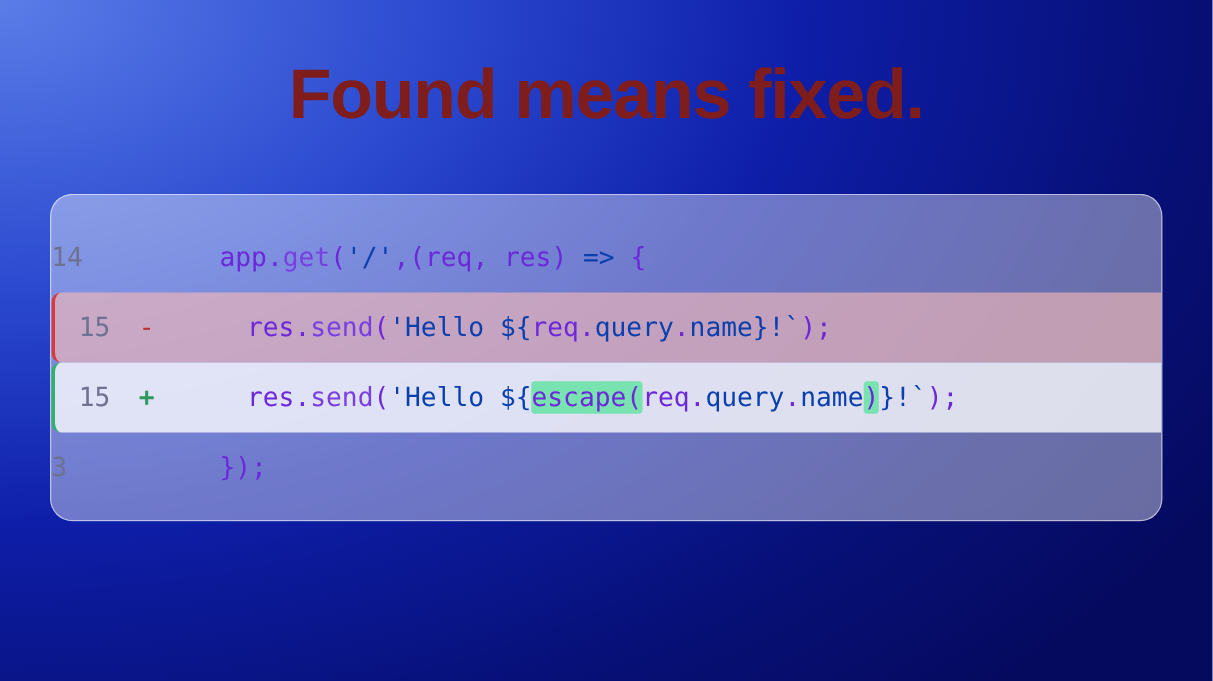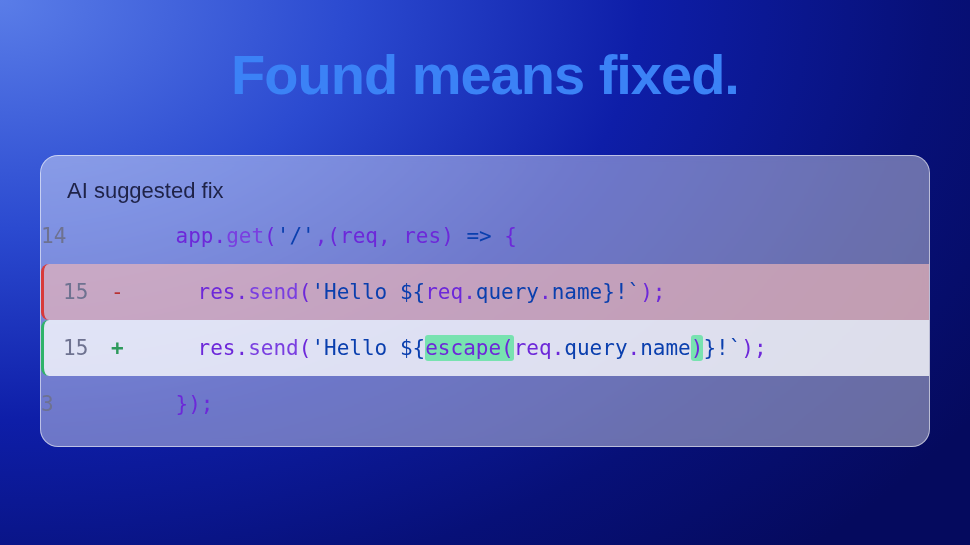--- a/index.html
+++ b/index.html
@@ -8,21 +8,21 @@
     font-family: -apple-system, BlinkMacSystemFont, "Segoe UI", Helvetica, Arial, sans-serif;
     background: radial-gradient(ellipse 120% 140% at 0% 0%, #5a7de8 0%, #2b4ad0 30%, #0e1ea8 55%, #071078 80%, #050a5e 100%);
     position: relative;
   }
   .headline {
     position: absolute;
     top: 42px;
     left: 0;
     width: 100%;
     text-align: center;
-    color: #3b82f6;
+    color: #7f1d1d;
     font-size: 56px;
     font-weight: 600;
     letter-spacing: -1px;
   }
   .card {
     position: absolute;
     left: 40px;
     right: 40px;
     top: 155px;
     background: rgba(255,255,255,0.40);
@@ -82,21 +82,20 @@
     border-radius: 3px;
     padding: 1px 0;
   }
 </style>
 </head>
 <body>
 
 <div class="headline">Found means fixed.</div>
 
 <div class="card">
-  <div class="card-title">AI suggested fix</div>
   <div class="code" id="code-host">
       <div class="line ctx">
         <span class="lineno">14</span>
         <span class="marker"></span>
         <span class="content">    <span class="tok-punc">app</span><span class="tok-punc">.</span><span class="tok-method">get</span><span class="tok-punc">(</span><span class="tok-string">'/'</span><span class="tok-punc">,(req, res) </span><span class="tok-prop">=&gt;</span><span class="tok-punc"> {</span></span>
       </div>
       <div class="line deleted">
         <span class="lineno">15</span>
         <span class="marker">-</span>
         <span class="content">    <span class="tok-punc">res</span><span class="tok-punc">.</span><span class="tok-method">send</span><span class="tok-punc">(</span><span class="tok-string">'Hello ${</span><span class="tok-punc">req</span><span class="tok-punc">.</span><span class="tok-prop">query</span><span class="tok-punc">.</span><span class="tok-prop">name</span><span class="tok-string">}!`</span><span class="tok-punc">);</span></span>

